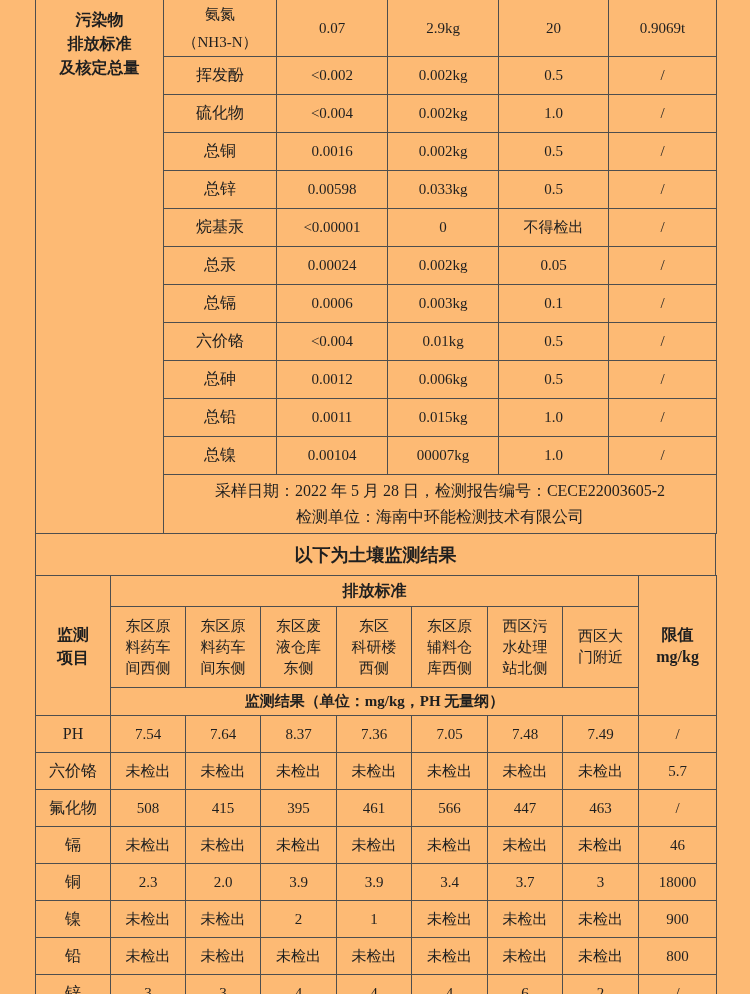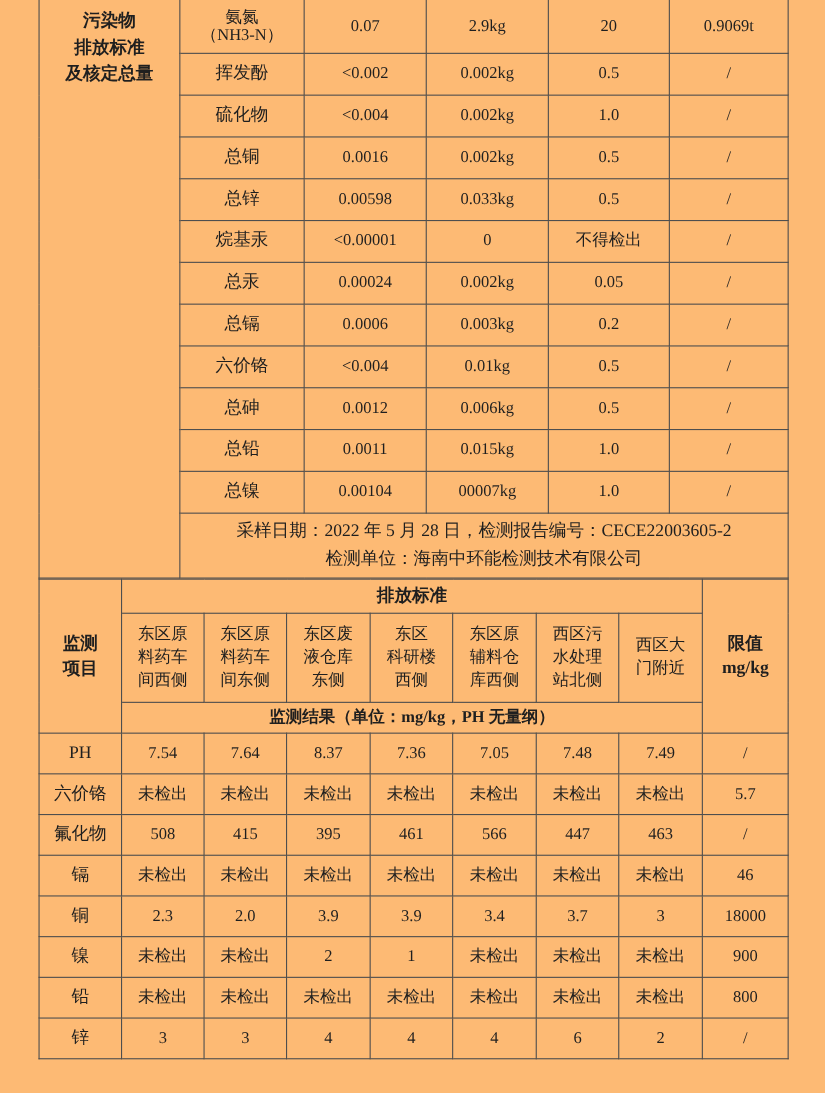--- a/index.html
+++ b/index.html
@@ -16,21 +16,21 @@
   .pre{white-space:pre-line;}
   .bold{font-weight:bold;}
 
   
   .emission td{height:37px;}
   .emission tr.r-first td{height:48px;border-top:none;}
   .emission td.left-head{
     vertical-align:top;padding-top:8px;font-weight:bold;font-size:16px;line-height:24px;
   }
   .emission td.name{font-size:16px;}
-  .emission tr.r-first td.name{font-size:15px;line-height:16px;}
+  .emission tr.r-first td.name{font-size:15px;line-height:28px;}
   .emission tr.r-date td{height:58px;font-size:16px;line-height:26px;}
 
   
   .section{
     width:679px;height:41px;border-left:1px solid #4e4e4e;border-right:1px solid #4e4e4e;
     display:flex;align-items:center;justify-content:center;
     font-weight:bold;font-size:18px;
   }
 
   
@@ -108,21 +108,21 @@
           <td class="name">总汞</td>
           <td>0.00024</td>
           <td>0.002kg</td>
           <td>0.05</td>
           <td>/</td>
         </tr>
         <tr>
           <td class="name">总镉</td>
           <td>0.0006</td>
           <td>0.003kg</td>
-          <td>0.2</td>
+          <td>0.1</td>
           <td>/</td>
         </tr>
         <tr>
           <td class="name">六价铬</td>
           <td>&lt;0.004</td>
           <td>0.01kg</td>
           <td>0.5</td>
           <td>/</td>
         </tr>
         <tr>
@@ -148,20 +148,21 @@
         </tr>
         <tr class="r-date">
           <td colspan="5">
             <div>采样日期：2022 年 5 月 28 日，检测报告编号：CECE22003605-2</div>
             <div>检测单位：海南中环能检测技术有限公司</div>
           </td>
         </tr>
       </tbody>
     </table>
 
+    <div class="section">以下为土壤监测结果</div>
 
     <table class="soil">
       <colgroup>
         <col style="width:75px">
           <col style="width:75px">
           <col style="width:75px">
           <col style="width:76px">
         <col style="width:75px">
           <col style="width:76px">
           <col style="width:75px">

